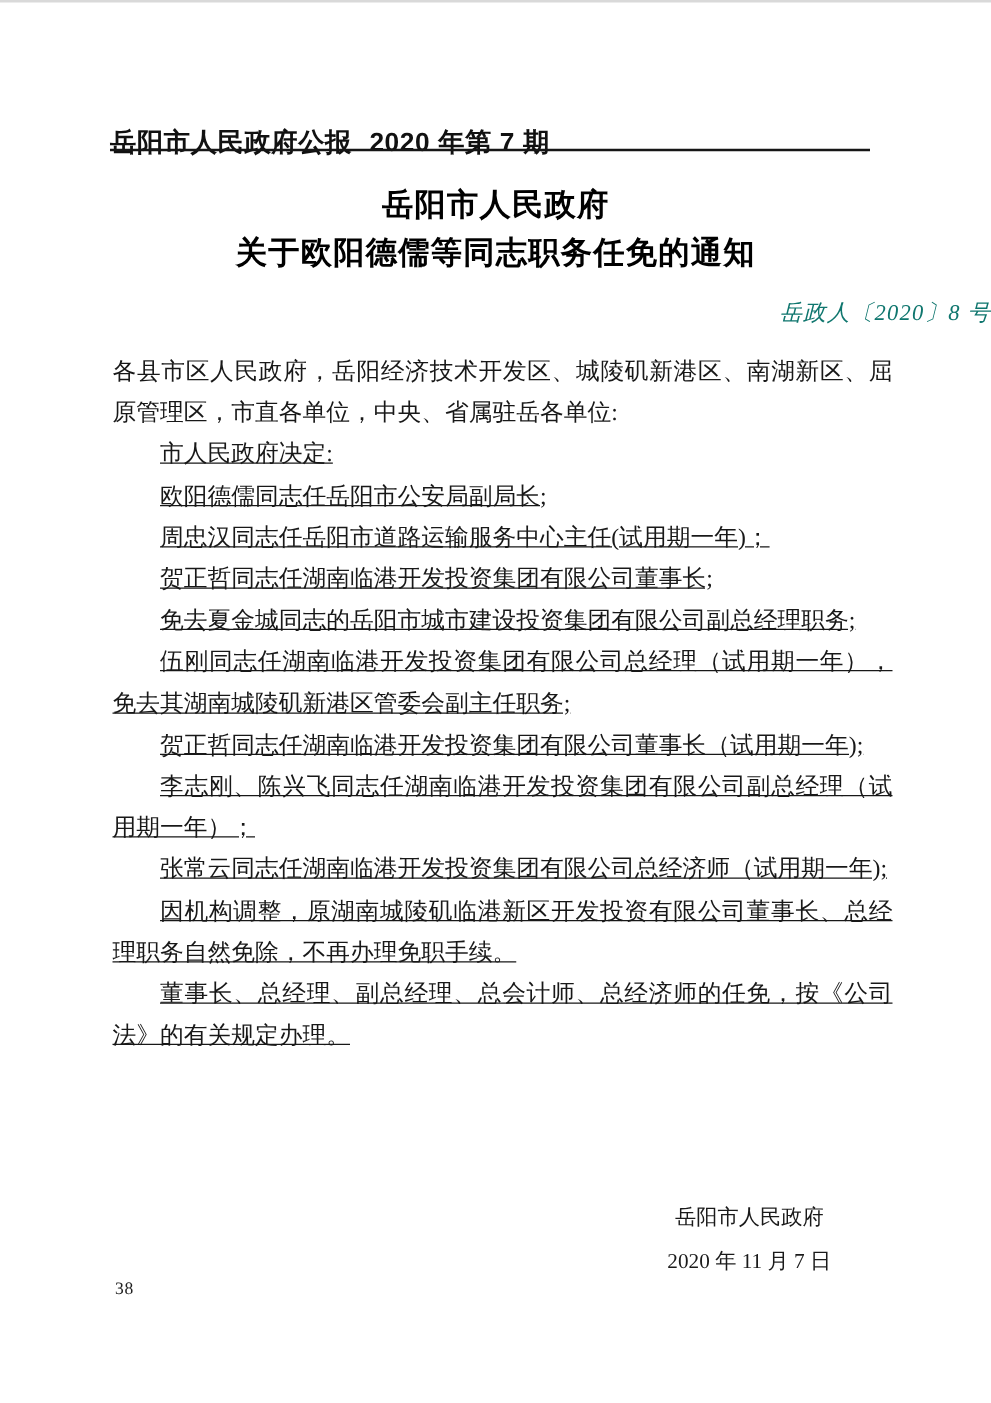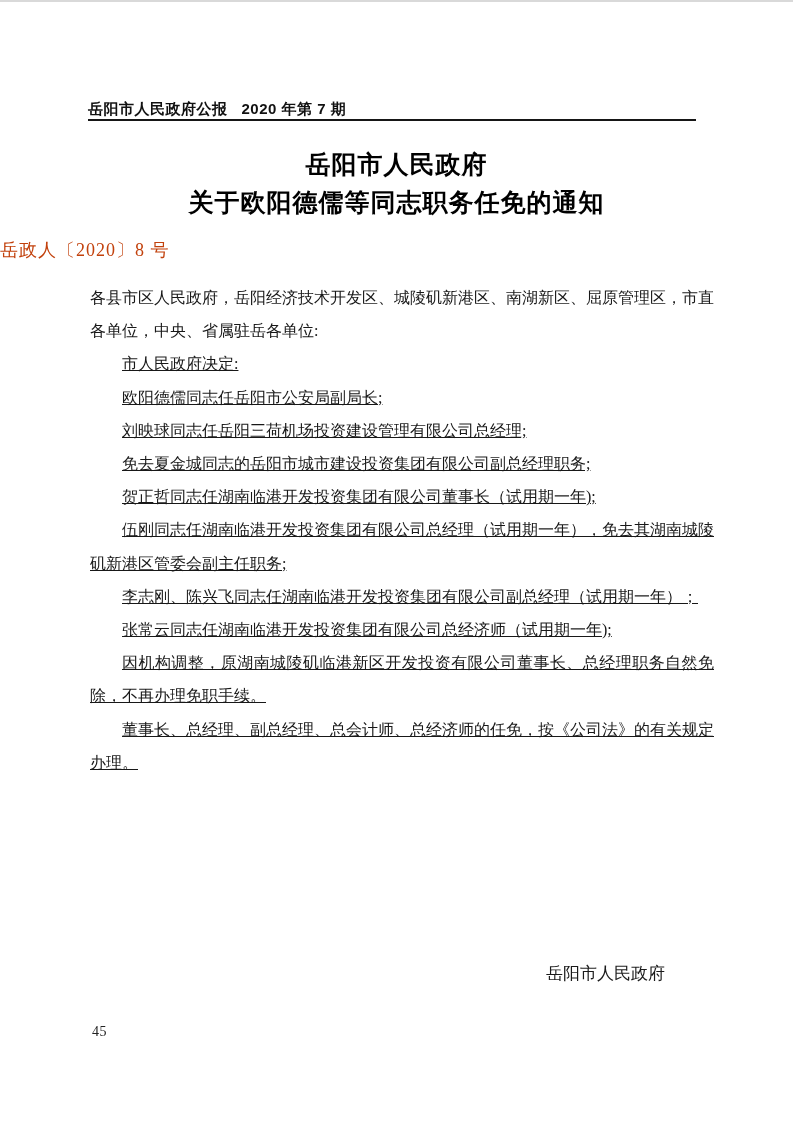--- a/index.html
+++ b/index.html
@@ -8,38 +8,39 @@
     font-family:"Liberation Serif","DejaVu Serif",serif;
     color:#1c1c1c;overflow:hidden;
   }
   .page{position:relative;width:793px;height:1122px;background:#fff;}
   .scan-edge-top{position:absolute;left:0;top:0;width:793px;height:2px;background:#d9d9d9;}
 
   .header-row{
     position:absolute;left:88px;top:100px;width:620px;
     display:flex;align-items:baseline;gap:14px;
     font-family:"Liberation Sans","DejaVu Sans",sans-serif;
-    font-weight:bold;font-size:15px;color:#111;letter-spacing:0.5px;
+    font-weight:bold;font-size:21px;color:#111;letter-spacing:0.5px;
   }
   .header-rule{position:absolute;left:88px;top:119px;width:608px;height:2px;background:#161616;}
 
   .doc-title{
     position:absolute;left:0;top:146px;width:100%;
     text-align:center;font-weight:bold;color:#000;
     font-size:25px;line-height:38px;letter-spacing:1px;
   }
   .doc-number{
     position:absolute;left:0;top:237px;width:100%;
-    text-align:left;font-size:18px;line-height:26px;color:#c2410c;
+    text-align:right;font-size:18px;line-height:26px;color:#0f766e;
     letter-spacing:1px;
+    font-style:italic;
   }
 
   .body-text{
     position:absolute;left:90px;top:281px;width:624px;
-    font-size:16px;line-height:33.2px;text-align:justify;
+    font-size:19px;line-height:33.2px;text-align:justify;
     color:#181818;
   }
   .body-text p{margin:0;padding:0;}
   .body-text p.indent{text-indent:2em;text-decoration:underline;}
 
   .signature{
     position:absolute;left:0;top:956px;width:793px;
   }
   .signature-inner{
     width:fit-content;margin-left:auto;margin-right:128px;
@@ -68,31 +69,33 @@
     <div>岳阳市人民政府</div>
     <div>关于欧阳德儒等同志职务任免的通知</div>
   </div>
 
   <div class="doc-number">岳政人〔2020〕8 号</div>
 
   <div class="body-text">
       <p class="para">各县市区人民政府，岳阳经济技术开发区、城陵矶新港区、南湖新区、屈原管理区，市直各单位，中央、省属驻岳各单位:</p>
       <p class="para indent">市人民政府决定:</p>
       <p class="para indent">欧阳德儒同志任岳阳市公安局副局长;</p>
-      <p class="para indent">刘映球同志任岳阳三荷机场投资建设管理有限公司总经理;</p>
+      <p class="para indent">周忠汉同志任岳阳市道路运输服务中心主任(试用期一年)；</p>
+      <p class="para indent">贺正哲同志任湖南临港开发投资集团有限公司董事长;</p>
       <p class="para indent">免去夏金城同志的岳阳市城市建设投资集团有限公司副总经理职务;</p>
+      <p class="para indent">伍刚同志任湖南临港开发投资集团有限公司总经理（试用期一年），免去其湖南城陵矶新港区管委会副主任职务;</p>
       <p class="para indent">贺正哲同志任湖南临港开发投资集团有限公司董事长（试用期一年);</p>
-      <p class="para indent">伍刚同志任湖南临港开发投资集团有限公司总经理（试用期一年），免去其湖南城陵矶新港区管委会副主任职务;</p>
       <p class="para indent">李志刚、陈兴飞同志任湖南临港开发投资集团有限公司副总经理（试用期一年）；</p>
       <p class="para indent">张常云同志任湖南临港开发投资集团有限公司总经济师（试用期一年);</p>
       <p class="para indent">因机构调整，原湖南城陵矶临港新区开发投资有限公司董事长、总经理职务自然免除，不再办理免职手续。</p>
       <p class="para indent">董事长、总经理、副总经理、总会计师、总经济师的任免，按《公司法》的有关规定办理。</p>
     </div>
 
   <div class="signature">
     <div class="signature-inner">
       <div>岳阳市人民政府</div>
+      <div>2020 年 11 月 7 日</div>
     </div>
   </div>
 
-  <div class="page-number">45</div>
+  <div class="page-number">38</div>
 
 </div>
 
 </body></html>

